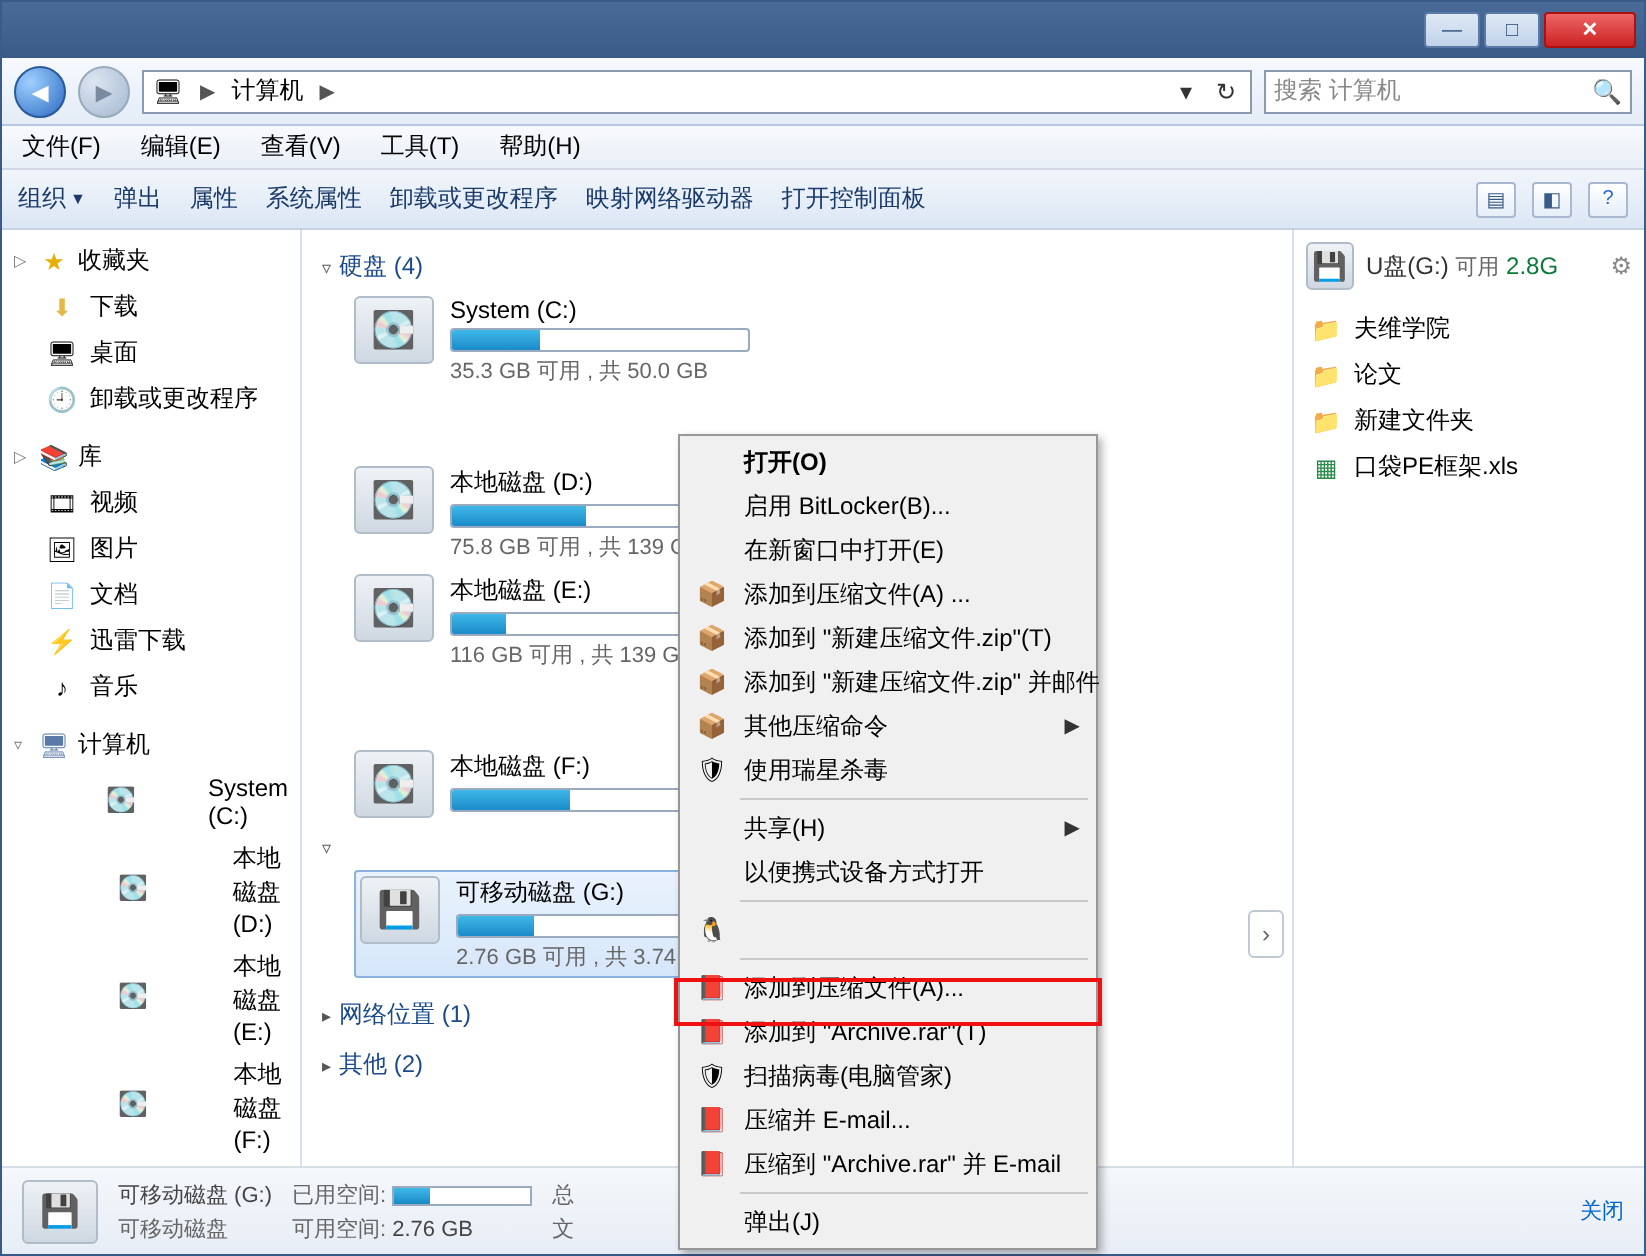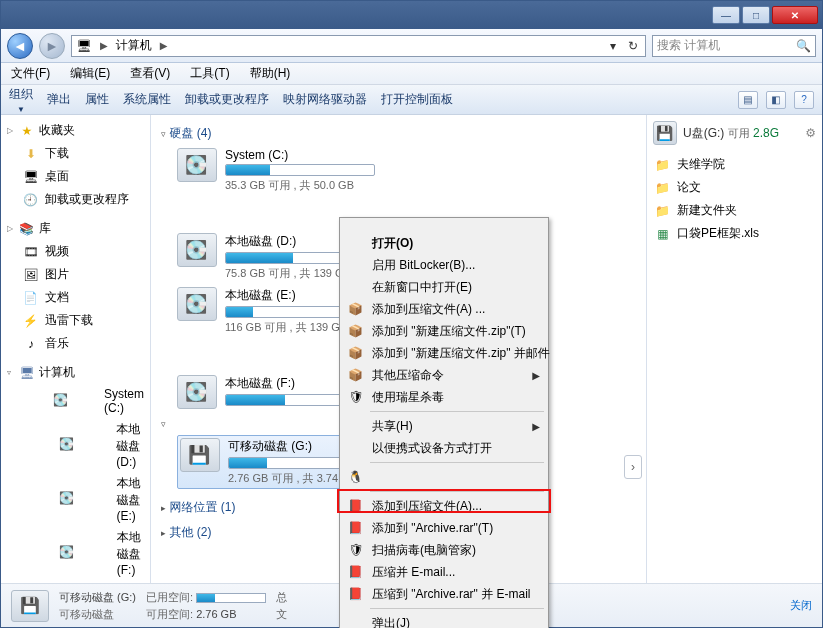--- a/index.html
+++ b/index.html
@@ -7,25 +7,25 @@
   .window { position: absolute; inset: 0; background: #fff; border: 1px solid #3a5a88; display: flex; flex-direction: column; }
   .titlebar { height: 28px; background: linear-gradient(#4a6a98,#3a5a88); display:flex; align-items:center; justify-content:flex-end; padding-right:4px; gap:2px; }
   .tbtn { width:28px; height:18px; background: linear-gradient(#dfe9f5,#c1d3ea); border:1px solid #5b7aa6; border-radius:2px; display:flex; align-items:center; justify-content:center; font-size:10px; color:#2a4a78; cursor:default; }
   .tclose { width:46px; background: linear-gradient(#e66,#c22); color:#fff; border-color:#a11; font-weight:bold; }
   .navbar { height:34px; background:linear-gradient(#f6f9fe,#e4ecf7); border-bottom:1px solid #b8c8de; display:flex; align-items:center; padding:0 6px; gap:6px; }
   .navbtn { width:26px; height:26px; border-radius:50%; background:radial-gradient(circle at 30% 30%, #9fd0ff,#2a6ac2); border:1px solid #2a5a98; display:flex; align-items:center; justify-content:center; color:#fff; font-size:14px; }
   .navbtn.fwd { background:radial-gradient(circle at 30% 30%, #dde6f2,#a5b8d0); color:#7a8aa0; border-color:#9ab; }
   .addrbar { flex:1; height:22px; background:#fff; border:1px solid #8a9ab0; display:flex; align-items:center; padding:0 4px; gap:4px; }
   .addr-chev { color:#555; font-size:10px; padding:0 4px; }
   .addr-drop { width:16px; text-align:center; color:#333; }
-  .searchbar { width:164px; height:22px; background:#fff; border:1px solid #8a9ab0; display:flex; align-items:center; padding:0 4px; color:#888; gap:4px;}
+  .searchbar { width:184px; height:22px; background:#fff; border:1px solid #8a9ab0; display:flex; align-items:center; padding:0 4px; color:#888; gap:4px;}
   .menubar { height:22px; background:linear-gradient(#f7f9fc,#eaf0f8); border-bottom:1px solid #d0d8e4; display:flex; align-items:flex-end; padding:0 4px; gap:8px; }
   .menuitem { padding:2px 6px; }
   .cmdbar { height:30px; background:linear-gradient(#f2f6fb,#dbe6f4); border-bottom:1px solid #c6d2e2; display:flex; align-items:center; padding:0 8px; gap:14px; color:#1a3a6a; }
-  .cmd { display:flex; align-items:center; gap:2px;flex-direction:column; }
+  .cmd { display:flex; align-items:center; gap:2px; }
   .cmd .caret { font-size:8px; }
   .cmdbar-right { margin-left:auto; display:flex; gap:8px; color:#3a5a88; }
   .cmdicon { width:20px; height:18px; border:1px solid #a8b8d0; background:linear-gradient(#fff,#e6eef8); border-radius:2px; display:flex; align-items:center; justify-content:center; font-size:10px;}
   .body { flex:1; display:flex; min-height:0; }
   .navpane { width:150px; border-right:1px solid #d8e0ec; background:#fff; overflow:hidden; padding-top:4px; }
   .np-group { margin-bottom:6px; }
   .np-head { display:flex; align-items:center; gap:4px; padding:3px 6px; font-size:12px; }
   .np-head .tw{ font-size:8px; color:#777; width:8px;}
   .np-item { display:flex; align-items:center; gap:6px; padding:3px 6px 3px 22px; }
   .ico { width:16px; height:16px; display:inline-flex; align-items:center; justify-content:center; font-size:12px; }
@@ -50,21 +50,21 @@
   .pv-list { margin-top:8px; }
   .pv-item { display:flex; align-items:center; gap:6px; padding:3px 2px; }
   .statusbar { height:44px; border-top:1px solid #d6dee8; background:linear-gradient(#f4f7fb,#e8eef6); display:flex; align-items:center; padding:4px 10px; gap:10px; color:#444; font-size:11px; }
   .statusbar .sbico{ width:38px; height:32px; background:linear-gradient(#eef2f6,#cfd8e2); border:1px solid #b0bcc8; border-radius:3px; display:flex; align-items:center; justify-content:center; font-size:16px; color:#6a7a8a;}
   .sbcol { display:flex; flex-direction:column; gap:2px; }
   .sbbar { width:70px; height:10px; border:1px solid #9aaabf; background:#fff; }
   .sbbar div{height:100%; background:linear-gradient(#3fb8e8,#1a8ac8);}
   
   .ctx { position:absolute; left:338px; top:216px; width:210px; background:#f0f0f0; border:1px solid #979797; box-shadow:2px 2px 4px rgba(0,0,0,.3); padding:2px; z-index:50; font-size:12px; }
   .ctx-item { display:flex; align-items:center; height:22px; padding:0 20px 0 30px; position:relative; white-space:nowrap; }
-  .ctx-item.bold { font-weight:bold;margin-top:12px; }
+  .ctx-item.bold { font-weight:bold; }
   .ctx-sep { height:1px; background:#c8c8c8; margin:3px 2px 3px 28px; }
   .ctx-ico { position:absolute; left:6px; width:16px; height:16px; display:flex; align-items:center; justify-content:center; font-size:12px; }
   .ctx-arrow { position:absolute; right:6px; font-size:10px; color:#333; }
   .ctx-highlight { position:absolute; border:2px solid #e11; left:336px; top:488px; width:214px; height:24px; z-index:60; pointer-events:none; }
   .addr-ico { width:16px; height:16px; display:inline-flex; align-items:center; justify-content:center; }
   .preview .drvico{width:24px;height:24px;font-size:14px;}
   .link{color:#06c;}
   .bluecap{color:#0a7a3a;}
   .pane-chev { position:absolute; right:4px; top:340px; width:18px;height:24px;border:1px solid #c0c8d4; border-radius:3px; background:#fff; display:flex; align-items:center; justify-content:center; color:#666;}
 </style>

